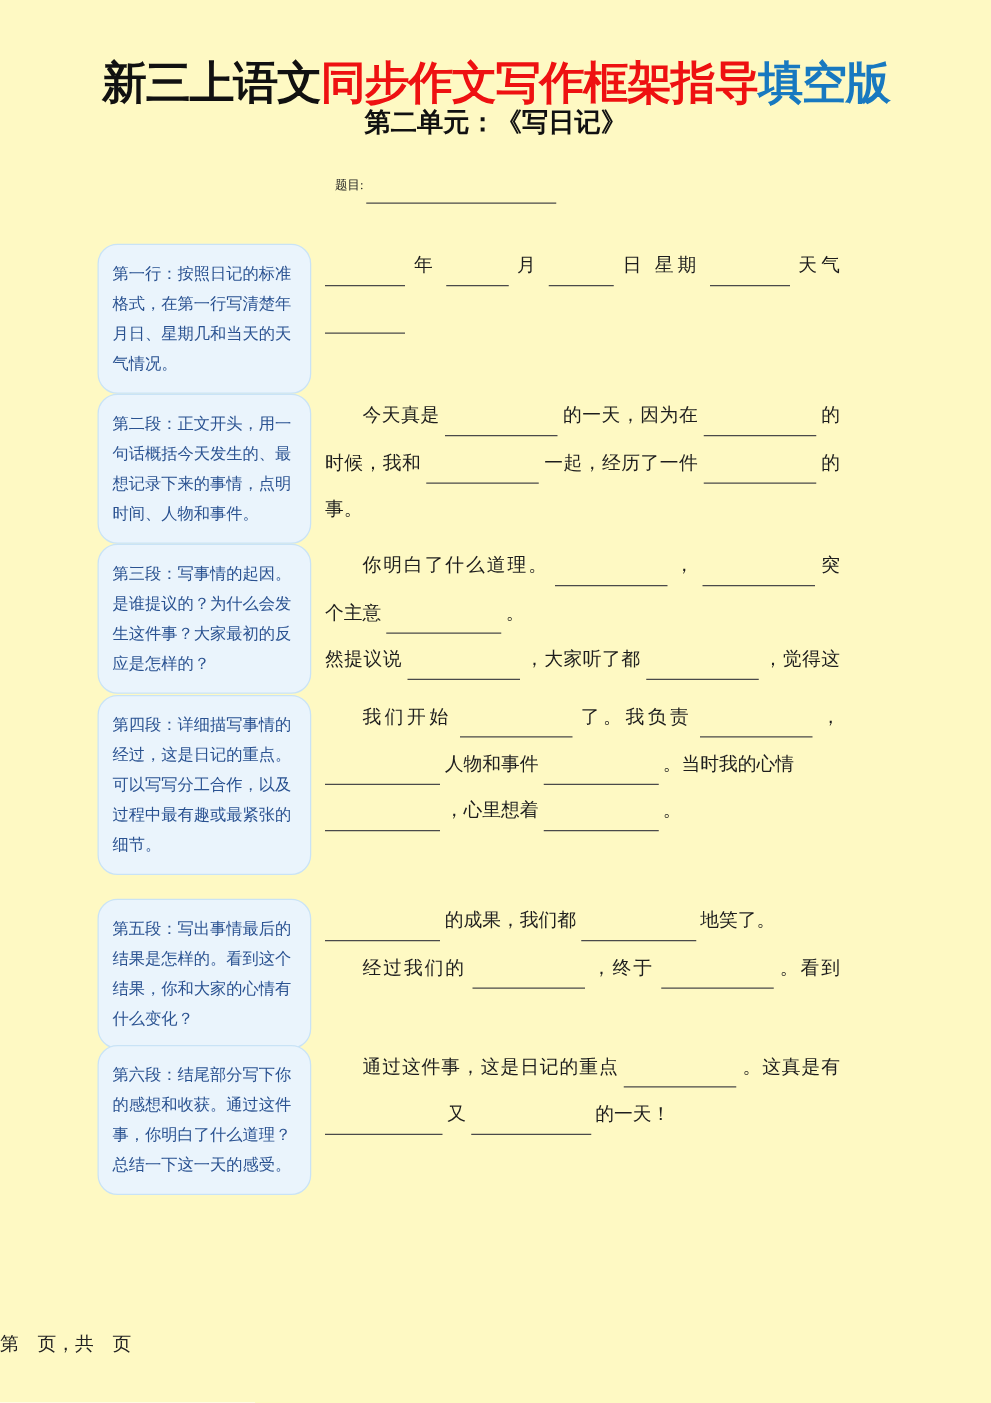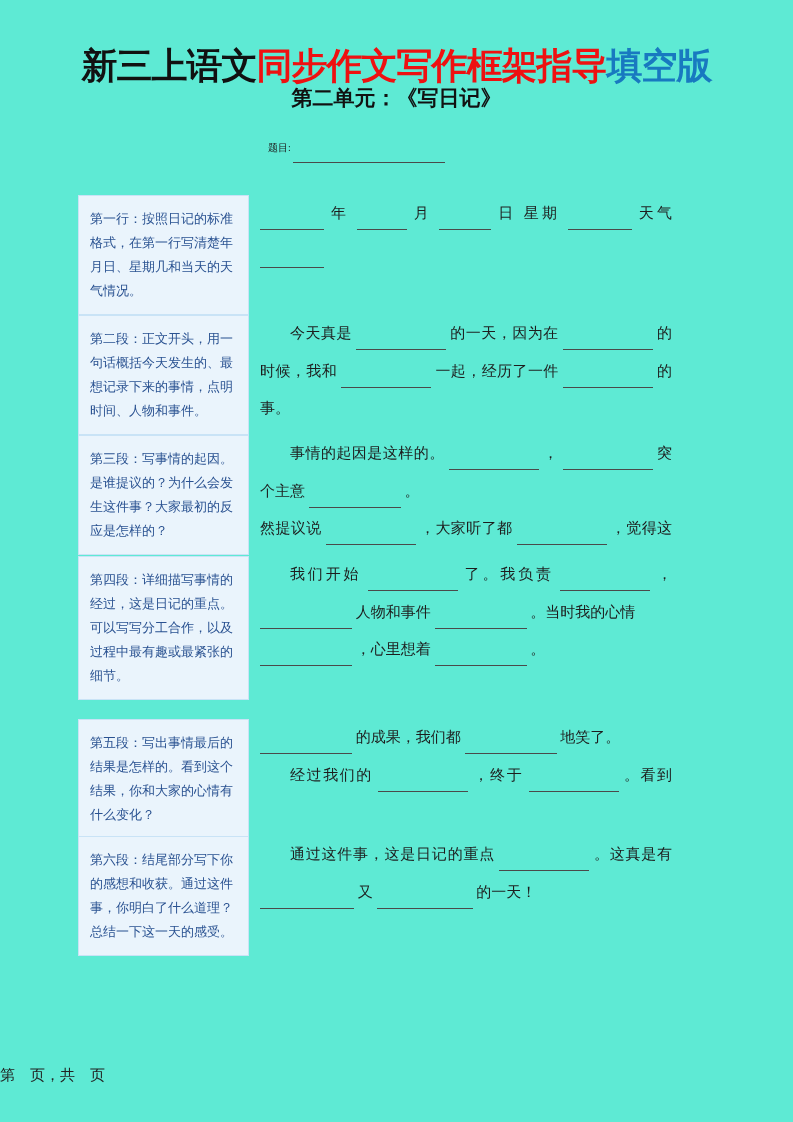--- a/index.html
+++ b/index.html
@@ -1,37 +1,37 @@
 <!DOCTYPE html>
 <html><head>
 <meta charset="utf-8">
 <style>
   html,body{margin:0;padding:0;background:#ffffff;}
   .page{
-    position:relative;width:793px;height:1122px;margin:0 auto;background:#5eead4;
+    position:relative;width:793px;height:1122px;margin:0 auto;background:#fef9c3;
     overflow:hidden;font-family:"Liberation Serif","DejaVu Serif",serif;color:#1d1d1d;
   }
   .title{
     position:absolute;top:22px;left:0;right:0;text-align:center;
     font-family:"Liberation Sans","DejaVu Sans",sans-serif;
     font-weight:900;font-size:36px;letter-spacing:-1px;line-height:1.1;white-space:nowrap;
   }
   .subtitle{
     position:absolute;top:84px;left:0;right:0;text-align:center;
     font-size:21px;font-weight:bold;color:#111;
   }
   .topic{position:absolute;top:141px;left:268px;font-size:10px;}
   .blank{
     display:inline-block;height:14px;border-bottom:1px solid #4a4a4a;
     vertical-align:-12px;
   }
   .section{position:absolute;left:78px;width:594px;display:flex;align-items:flex-start;}
   .sec0{top:195px}.sec1{top:315px}.sec2{top:435px}.sec3{top:556px}.sec4{top:719px}.sec5{top:836px}
   .note{
-    flex:0 0 auto;width:147px;background:#eaf4fc;border:1px solid #c9e3f6;border-radius:0;
+    flex:0 0 auto;width:147px;background:#eaf4fc;border:1px solid #c9e3f6;border-radius:16px;
     padding:11px;font-size:13px;line-height:24px;color:#2a5291;
   }
   .content{flex:1 1 auto;margin-left:11px;font-size:15px;line-height:37.5px;min-width:0;}
   .line{height:37.5px;}
   .line.just{text-align:justify;text-align-last:justify;}
   .line.indent{padding-left:30px;}
   .footer{position:absolute;top:1066px;left:0;right:0;text-align:left;font-size:15px;color:#222;}
 </style>
 </head>
 <body>
@@ -66,21 +66,21 @@
         <div class="line just"><span>时候，我和</span> <span class="blank" style="width: 90px;"></span> <span>一起，经历了一件</span> <span class="blank" style="width: 90px;"></span> <span>的</span></div>
         <div class="line"><span>事。</span></div>
       </div>
   </div>
 
   <div class="section sec2">
     <aside class="note">
       <span>第三段：写事情的起因。是谁提议的？为什么会发生这件事？大家最初的反应是怎样的？</span>
     </aside>
     <div class="content">
-        <div class="line just indent"><span>事情的起因是这样的。</span> <span class="blank" style="width: 90px;"></span> <span>，</span> <span class="blank" style="width: 90px;"></span> <span>突</span></div>
+        <div class="line just indent"><span>你明白了什么道理。</span> <span class="blank" style="width: 90px;"></span> <span>，</span> <span class="blank" style="width: 90px;"></span> <span>突</span></div>
         <div class="line"><span>个主意</span> <span class="blank" style="width: 92px;"></span> <span>。</span></div>
         <div class="line just"><span>然提议说</span> <span class="blank" style="width: 90px;"></span> <span>，大家听了都</span> <span class="blank" style="width: 90px;"></span> <span>，觉得这</span></div>
       </div>
   </div>
 
   <div class="section sec3">
     <aside class="note">
       <span>第四段：详细描写事情的经过，这是日记的重点。可以写写分工合作，以及过程中最有趣或最紧张的细节。</span>
     </aside>
     <div class="content">

